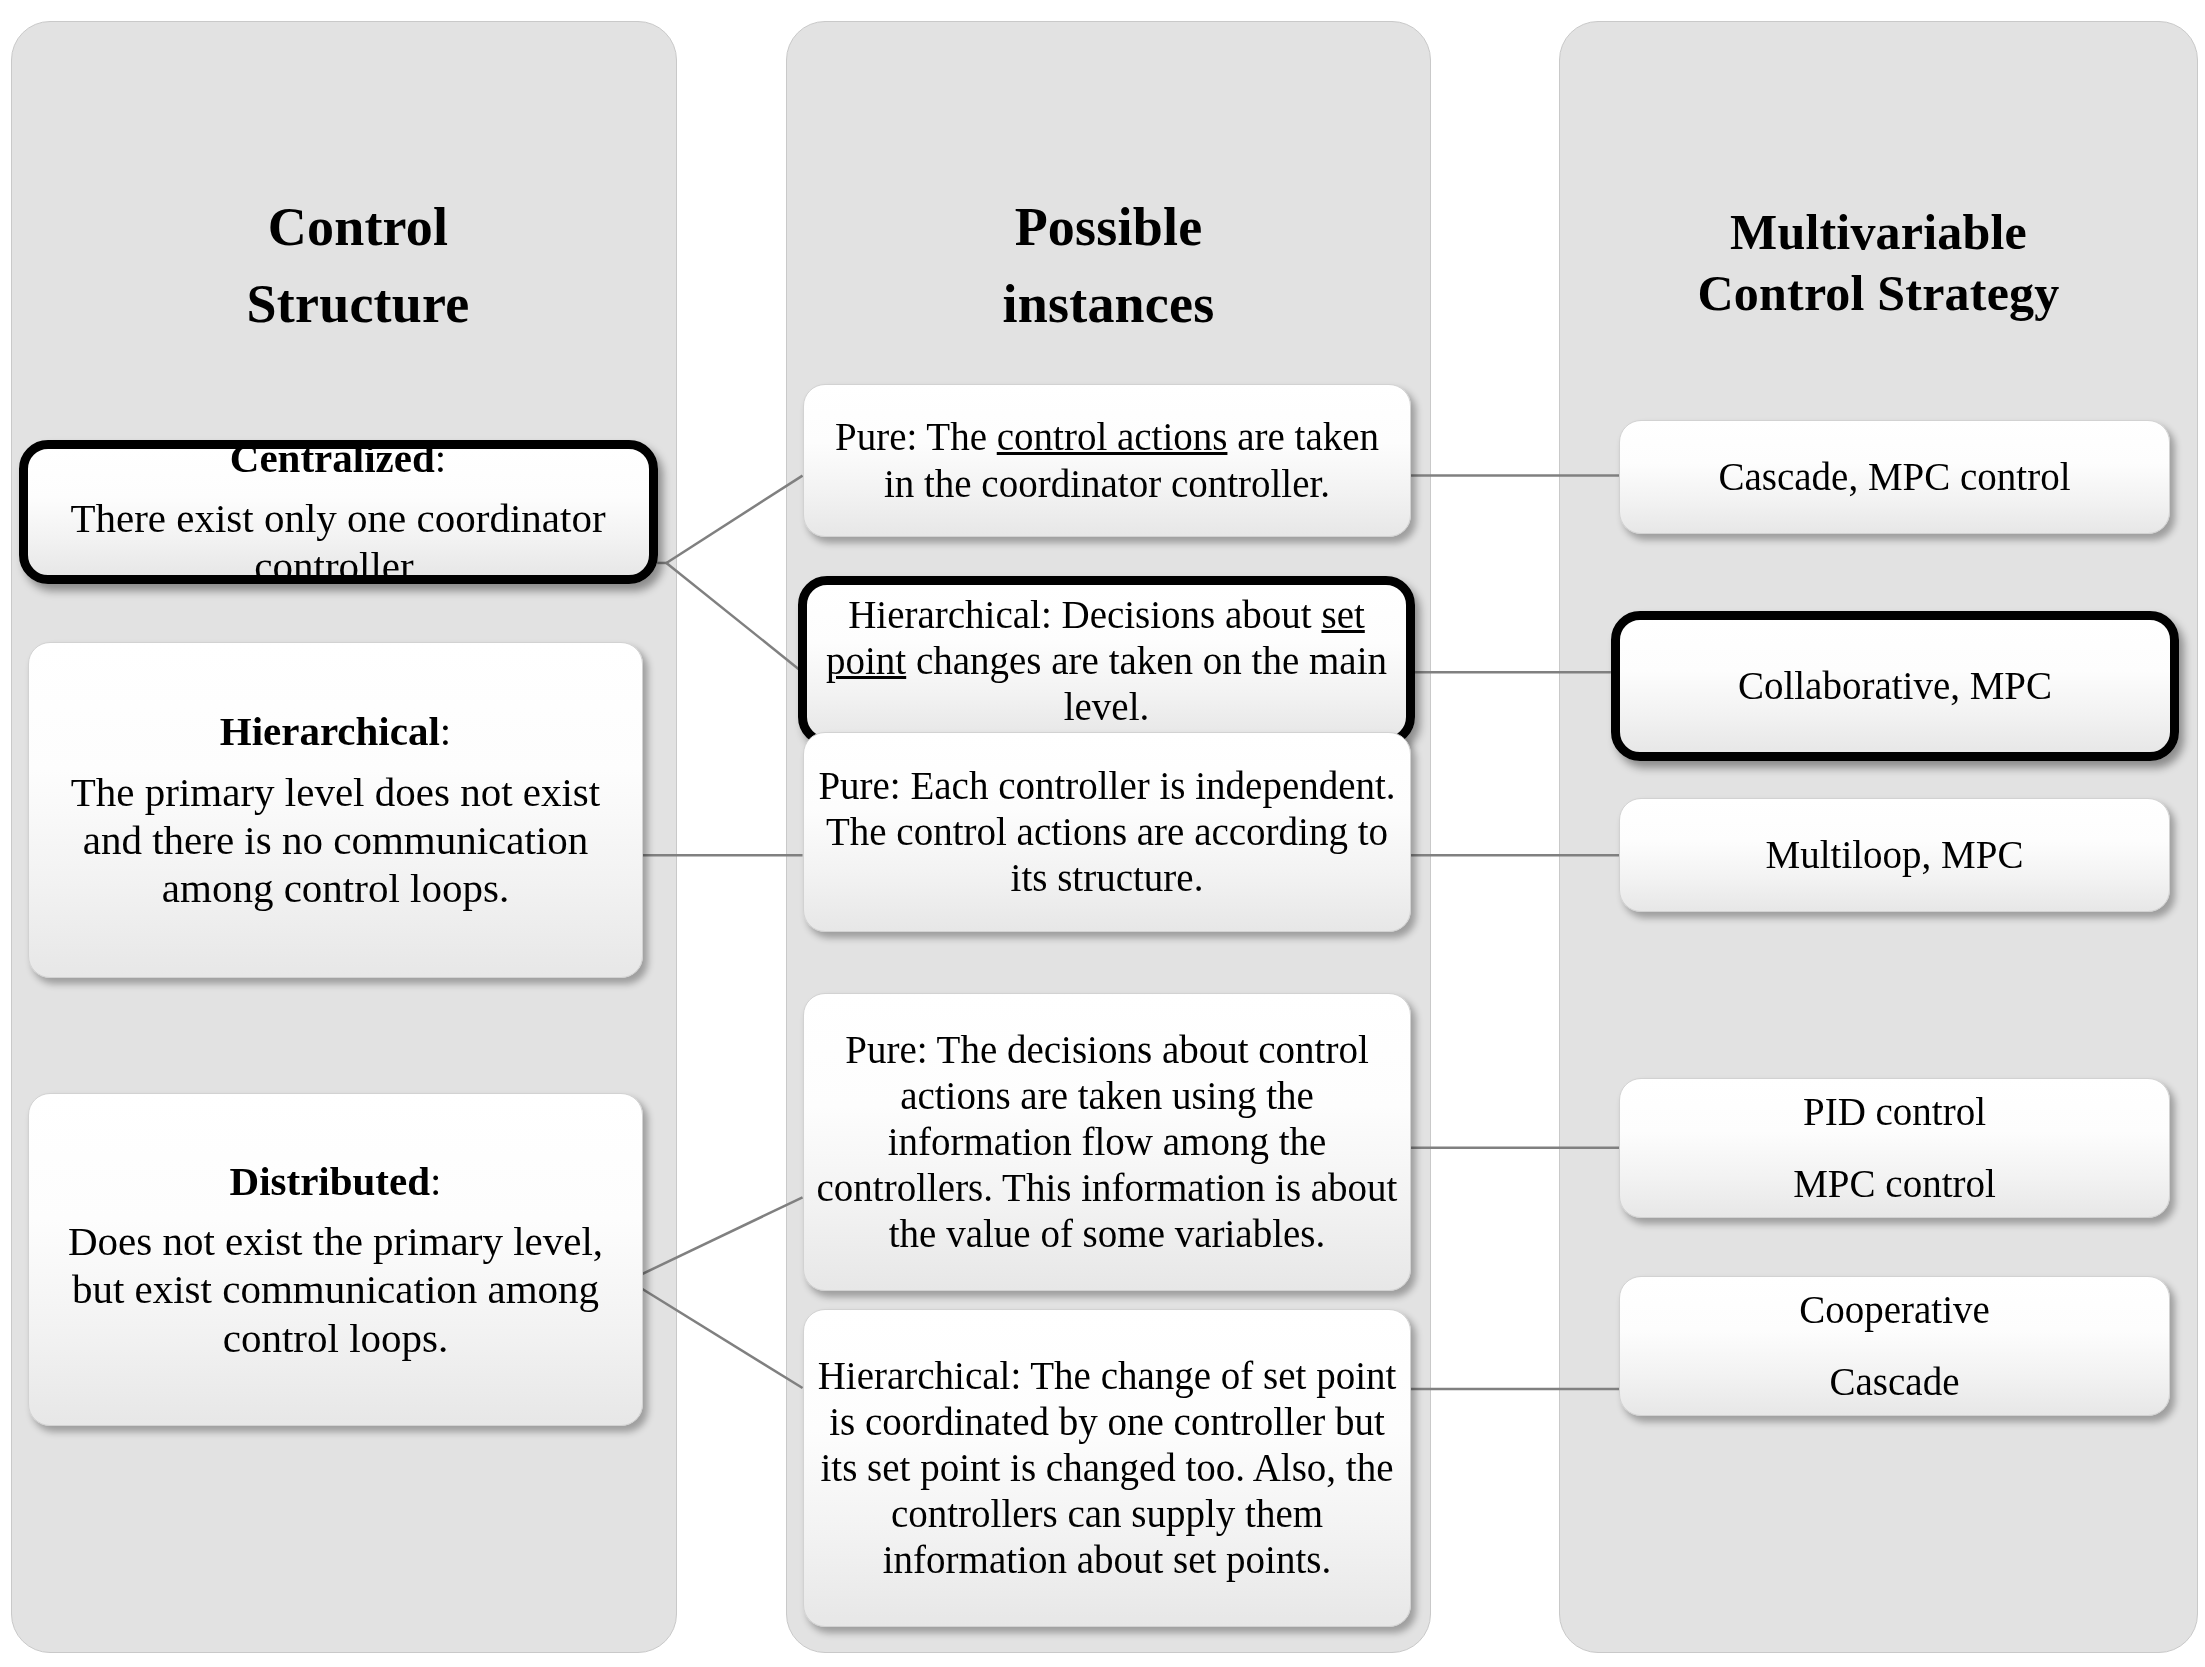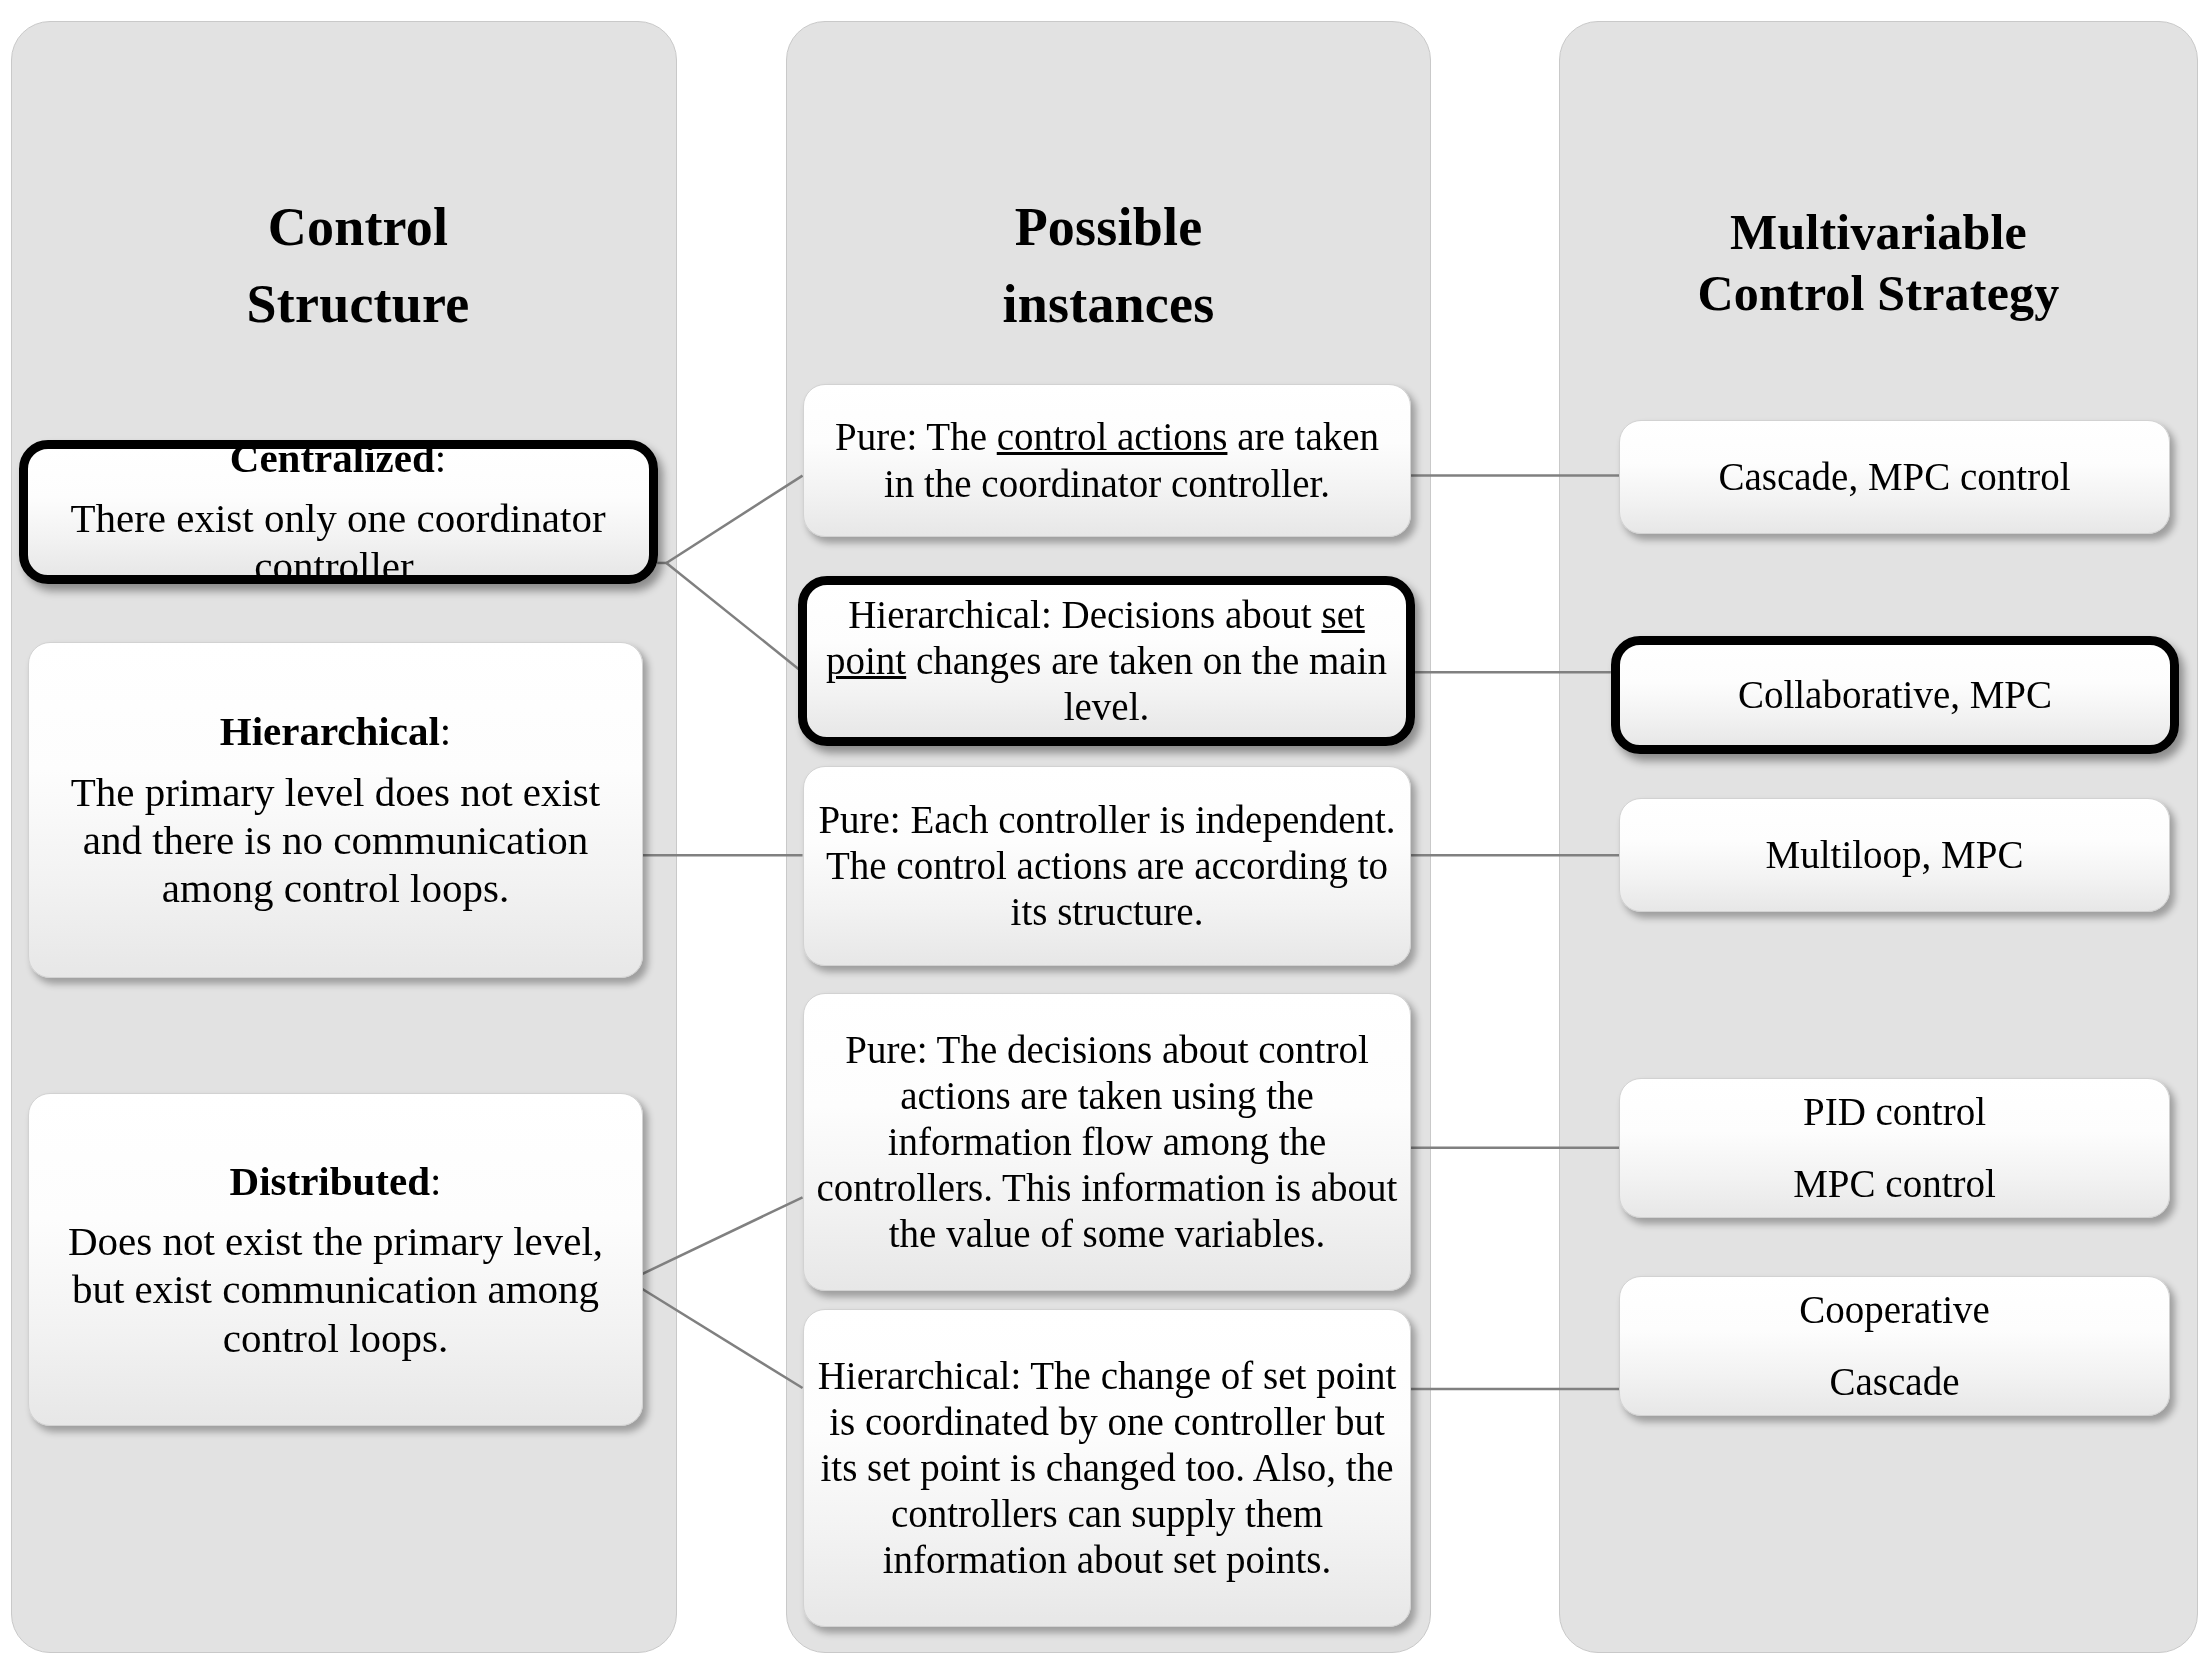--- a/index.html
+++ b/index.html
@@ -95,27 +95,27 @@
   .c3 .line2 { display: block; margin-top: 25px; }
 
   
   #node-centralized    { left: 18.5px;  top: 440px;  width: 639px; height: 144px; }
   #node-decentralized  { left: 28px;  top: 642px;  width: 615px; height: 336px; }
   #node-distributed    { left: 28px;  top: 1093px; width: 615px; height: 333px; }
 
   
   #node-pure-coordinator { left: 803px; top: 384px;  width: 608px; height: 153px; }
   #node-hier-setpoint    { left: 798px; top: 576px;  width: 617px; height: 170px; }
-  #node-pure-independent { left: 803px; top: 766px;  width: 608px; height: 200px; }
+  #node-pure-independent { left: 803px; top: 732px;  width: 608px; height: 200px; }
   #node-pure-infoflow    { left: 803px; top: 993px; width: 608px; height: 298px; }
   #node-hier-change      { left: 803px; top: 1309px; width: 608px; height: 318px; }
 
   
   #node-optimal-mpc   { left: 1619px; top: 420px;  width: 551px; height: 114px; }
-  #node-collab-mpc    { left: 1611px; top: 611px;  width: 568px; height: 118px; margin-top: 25px; }
+  #node-collab-mpc    { left: 1611px; top: 611px;  width: 568px; height: 150px; }
   #node-multiloop-mpc { left: 1619px; top: 798px;  width: 551px; height: 114px; }
   #node-pid-mpc       { left: 1619px; top: 1078px; width: 551px; height: 140px; }
   #node-coop-cascade  { left: 1619px; top: 1276px; width: 551px; height: 140px; }
 </style>
 </head>
 <body>
 
 <div id="diagram">
 
   <div class="panel" id="panel-control-structure"></div>

